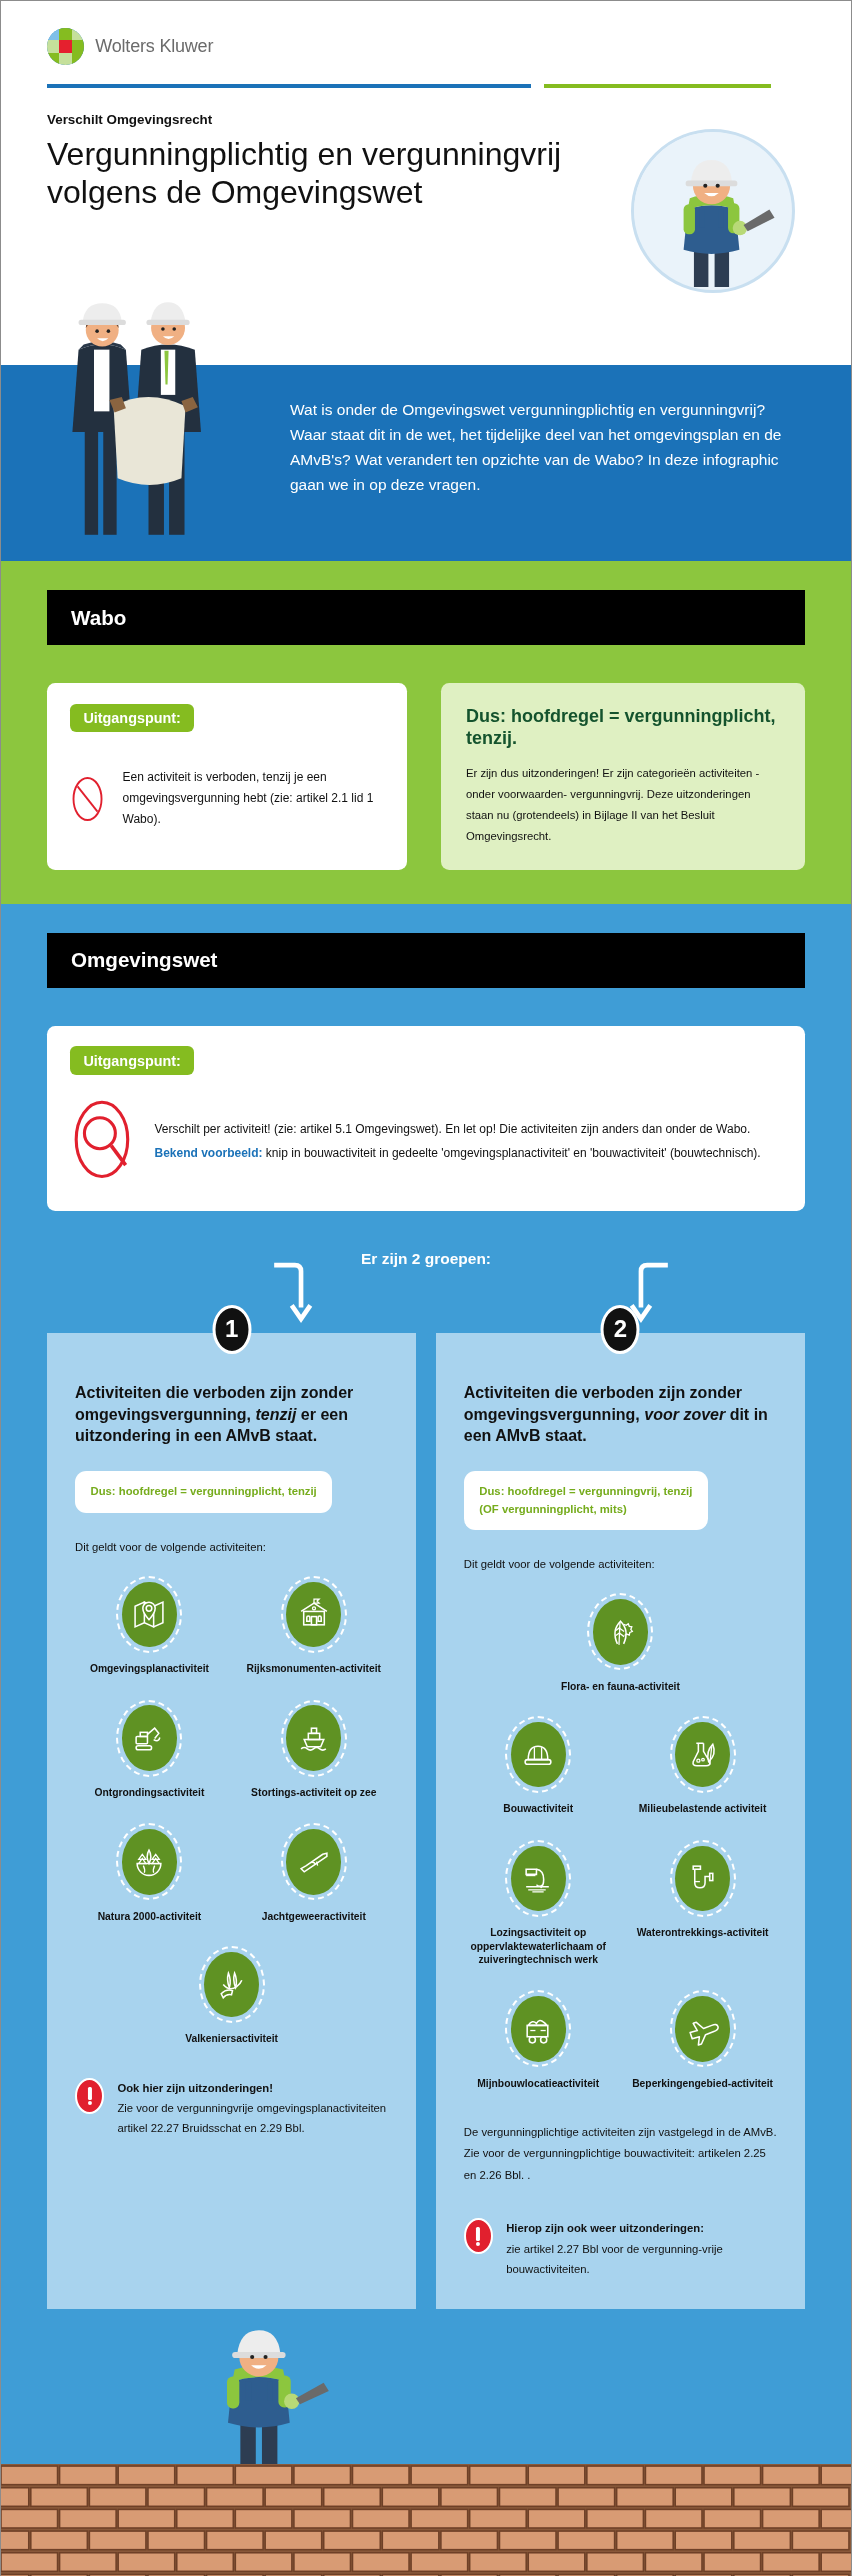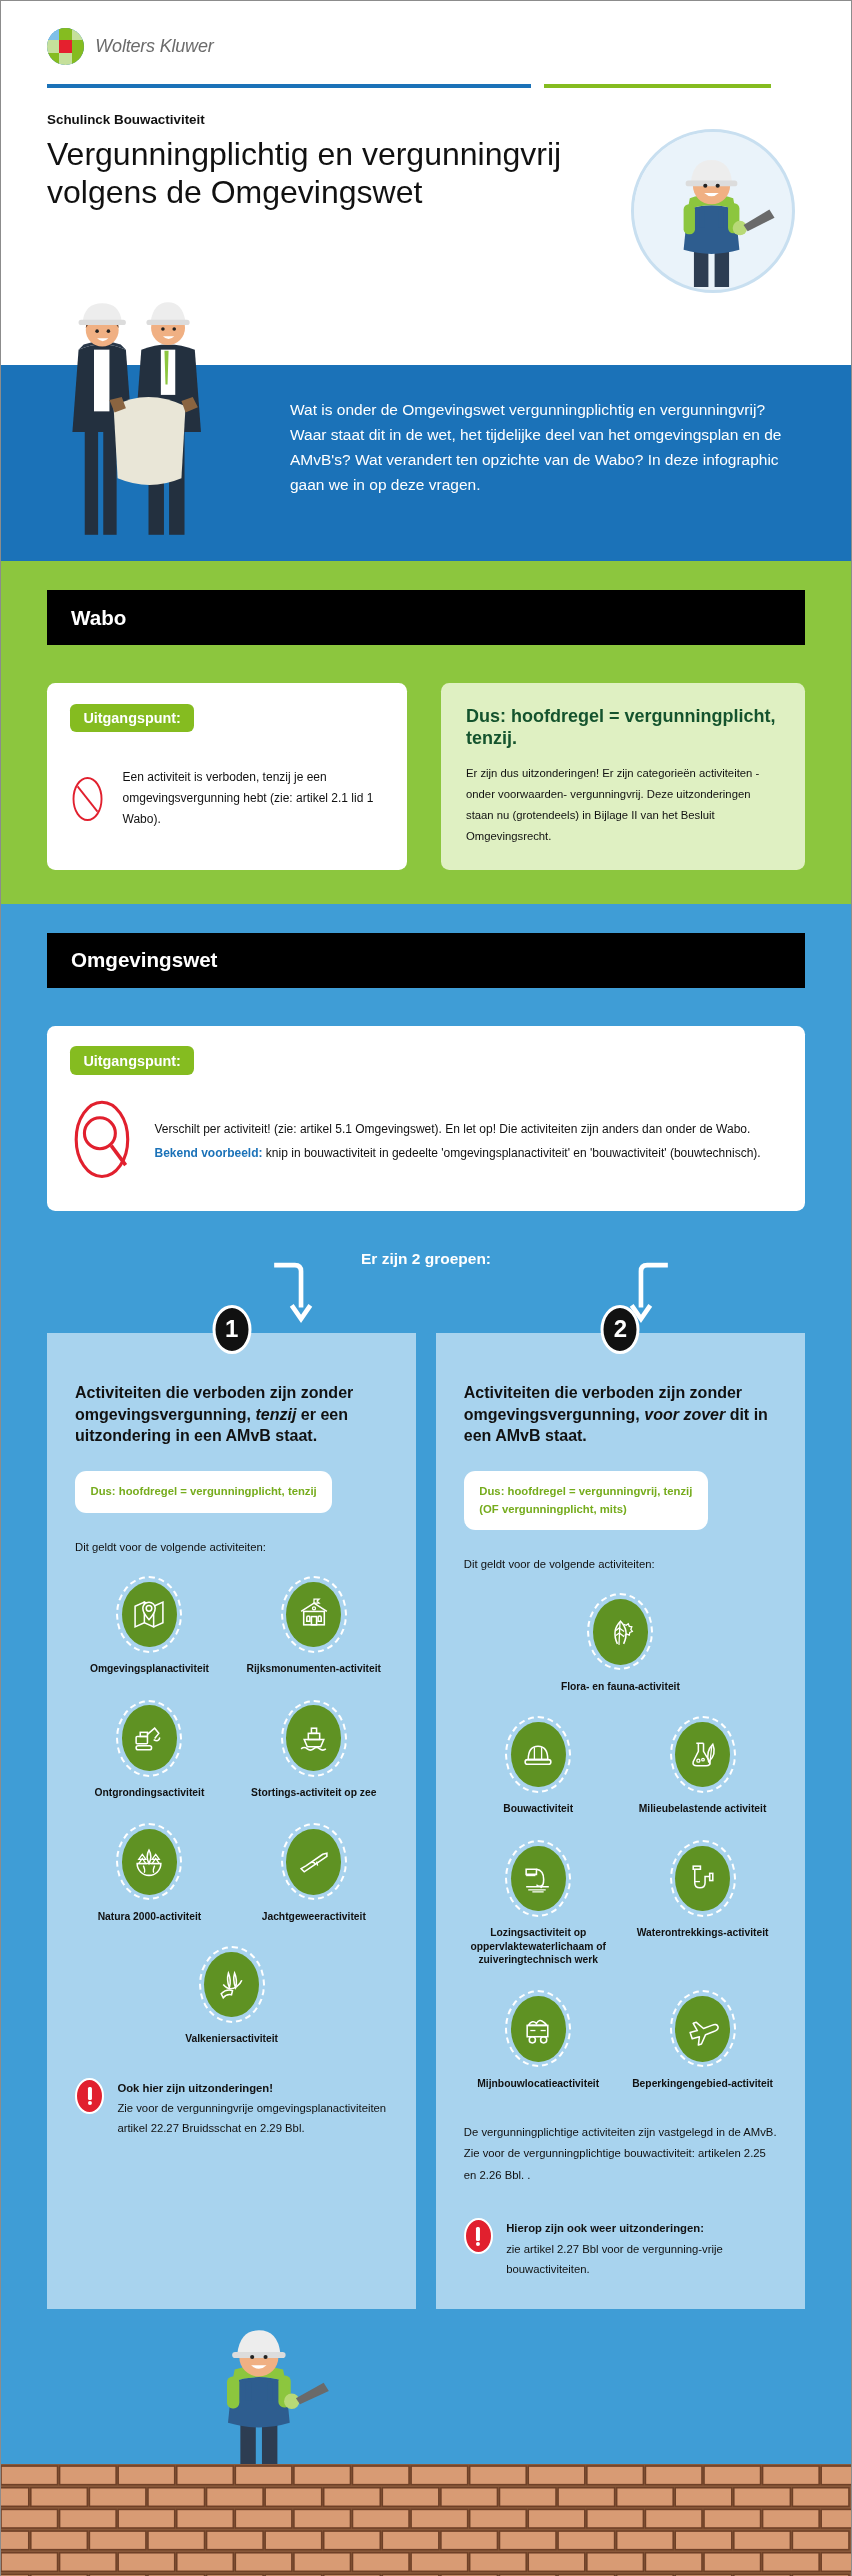--- a/index.html
+++ b/index.html
@@ -31,21 +31,20 @@
   }
   .brand-mark .g {
     position: absolute; background: #85bc20;
   }
   .brand-mark .gl { background: #c5e09b; }
   .brand-mark .red { background: #e5202e; }
   .brand-mark .bl { background: #7fc0e8; }
   .brand-name {
     font-size: 18px; color: #6b6b6b; letter-spacing: -0.2px;
     font-weight: 400;
-    font-style: italic;
   }
   .rules {
     display: flex; gap: 13.4px; margin-top: 18.5px;
   }
   .rule-blue { height: 4.6px; width: 484px; background: #1b72b8; }
   .rule-green { height: 4.6px; width: 227px; background: #85bc20; }
 
   .kicker {
     margin-top: 24px; font-size: 13.4px; font-weight: 700; color: #111;
   }
@@ -191,21 +190,21 @@
         <div class="g" style="left:25px;top:25px;width:12.4px;height:12.4px;"></div>
       </div>
       <div class="brand-name">Wolters Kluwer</div>
     </div>
 
     <div class="rules">
       <div class="rule-blue"></div>
       <div class="rule-green"></div>
     </div>
 
-    <div class="kicker">Schulinck Bouwactiviteit</div>
+    <div class="kicker">Verschilt Omgevingsrecht</div>
     <div class="title">Vergunningplichtig en vergunningvrij volgens de Omgevingswet</div>
 
     <div class="hero-circle">
       <svg viewBox="0 0 300 300" width="155" height="155">
         <circle cx="150" cy="150" r="150" fill="#eaf3fa"></circle>
 
         <rect x="116" y="210" width="28" height="95" fill="#2d3d52"></rect>
         <rect x="156" y="210" width="28" height="95" fill="#2d3d52"></rect>
 
         <path d="M104 150 q46 -16 92 0 l8 78 q-54 16 -108 0 z" fill="#2e5d8f"></path>

